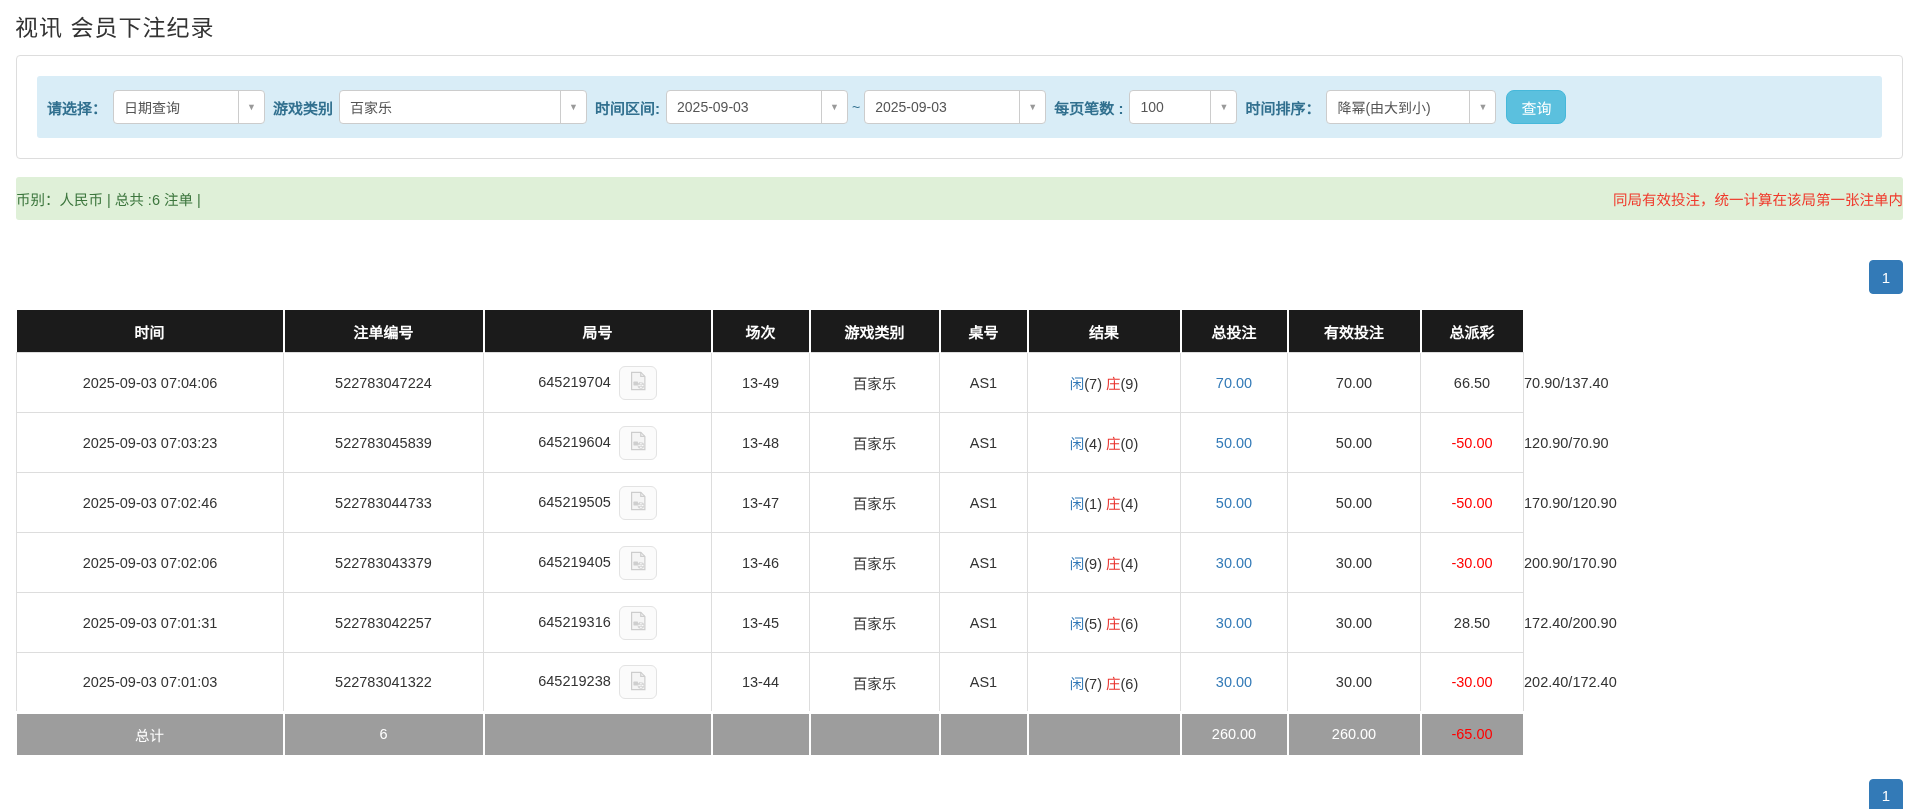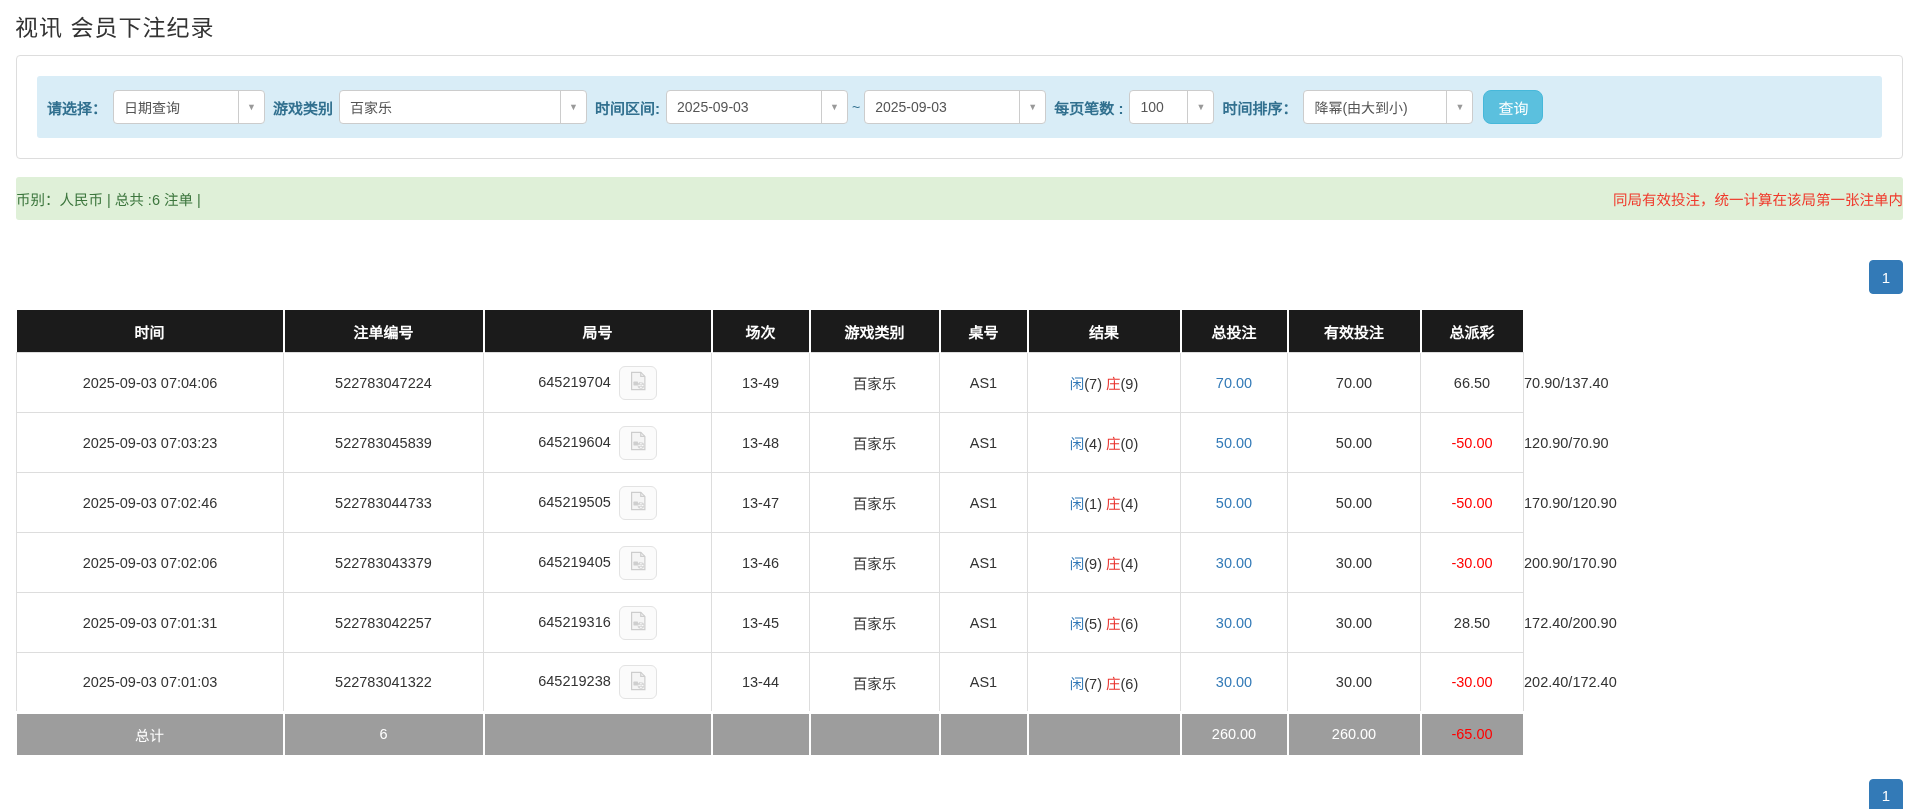--- a/index.html
+++ b/index.html
@@ -77,21 +77,21 @@
       <span class="sel-value">2025-09-03</span>
       <span class="sel-arrow">▼</span>
     </span>
     <span class="tilde">~</span>
     <span class="sel" style="width:182px">
       <span class="sel-value">2025-09-03</span>
       <span class="sel-arrow">▼</span>
     </span>
 
     <span class="f-label">每页笔数 :</span>
-    <span class="sel" style="width:85px">
+    <span class="sel" style="width:108px">
       <span class="sel-value">100</span>
       <span class="sel-arrow">▼</span>
     </span>
 
     <span class="f-label">时间排序：</span>
     <span class="sel" style="width:170px">
       <span class="sel-value">降幂(由大到小)</span>
       <span class="sel-arrow">▼</span>
     </span>
 

